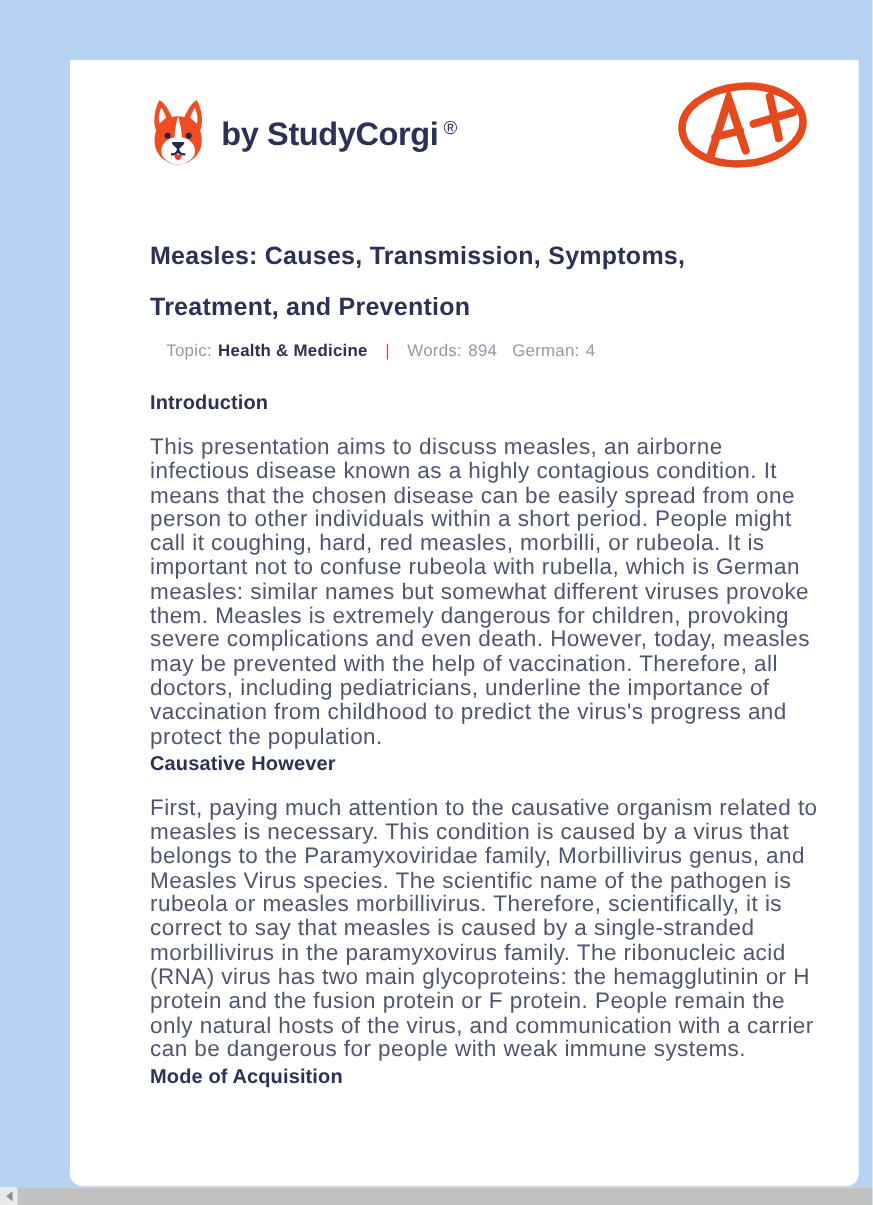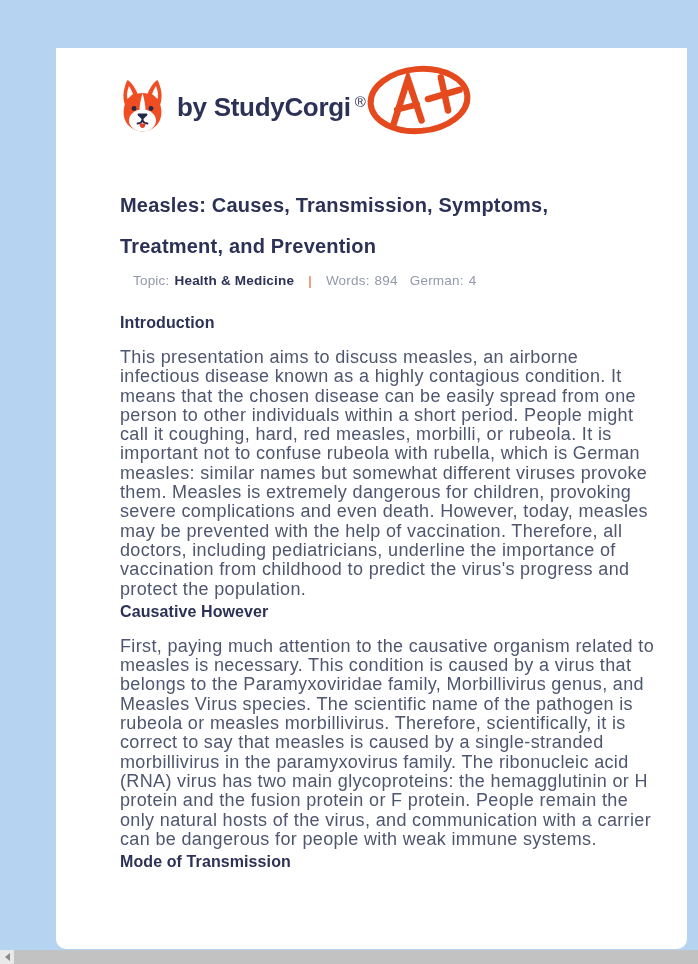--- a/index.html
+++ b/index.html
@@ -13,21 +13,21 @@
     width:698px;height:964px;overflow:hidden;position:relative;
     background:var(--bg);
     font-family:"Liberation Sans",sans-serif;
   }
   .card{
     position:absolute;left:56px;top:48px;width:631px;height:901px;
     background:var(--card);border-radius:0 0 10px 10px;overflow:hidden;
     padding:14px 32px 0 64px;
   }
   
-  .header{display:flex;justify-content:flex-start;align-items:flex-start;padding-right:8px;}
+  .header{display:flex;justify-content:space-between;align-items:flex-start;padding-right:8px;}
   .brand{display:flex;align-items:flex-start;margin-top:16px;}
   .corgi{width:45px;height:58px;flex:0 0 auto;}
   .brand-text{margin-left:12px;margin-top:14px;font-weight:800;font-size:26px;
     letter-spacing:-0.3px;color:var(--ink);white-space:nowrap;}
   .reg{font-size:15px;font-weight:400;position:relative;top:-9px;margin-left:4px;}
   .grade{width:106px;height:76px;flex:0 0 auto;}
   
   h1{
     margin:47px 0 0;max-width:502px;
     font-size:20px;line-height:41px;font-weight:800;color:var(--ink);letter-spacing:0.2px;
@@ -108,21 +108,21 @@
       <h2>Introduction</h2>
       <p>This presentation aims to discuss measles, an airborne infectious disease known as a highly contagious condition. It means that the chosen disease can be easily spread from one person to other individuals within a short period. People might call it coughing, hard, red measles, morbilli, or rubeola. It is important not to confuse rubeola with rubella, which is German measles: similar names but somewhat different viruses provoke them. Measles is extremely dangerous for children, provoking severe complications and even death. However, today, measles may be prevented with the help of vaccination. Therefore, all doctors, including pediatricians, underline the importance of vaccination from childhood to predict the virus's progress and protect the population.</p>
     </div>
 
     <div class="section">
       <h2>Causative However</h2>
       <p>First, paying much attention to the causative organism related to measles is necessary. This condition is caused by a virus that belongs to the Paramyxoviridae family, Morbillivirus genus, and Measles Virus species. The scientific name of the pathogen is rubeola or measles morbillivirus. Therefore, scientifically, it is correct to say that measles is caused by a single-stranded morbillivirus in the paramyxovirus family. The ribonucleic acid (RNA) virus has two main glycoproteins: the hemagglutinin or H protein and the fusion protein or F protein. People remain the only natural hosts of the virus, and communication with a carrier can be dangerous for people with weak immune systems.</p>
     </div>
 
     <div class="section">
-      <h2>Mode of Transmission</h2>
+      <h2>Mode of Acquisition</h2>
     </div>
 
   </div>
 
   <div class="hscrollbar">
     <div class="sb-btn">
       <span class="sb-arrow"></span>
     </div>
     <div class="sb-thumb"></div>
   </div>

